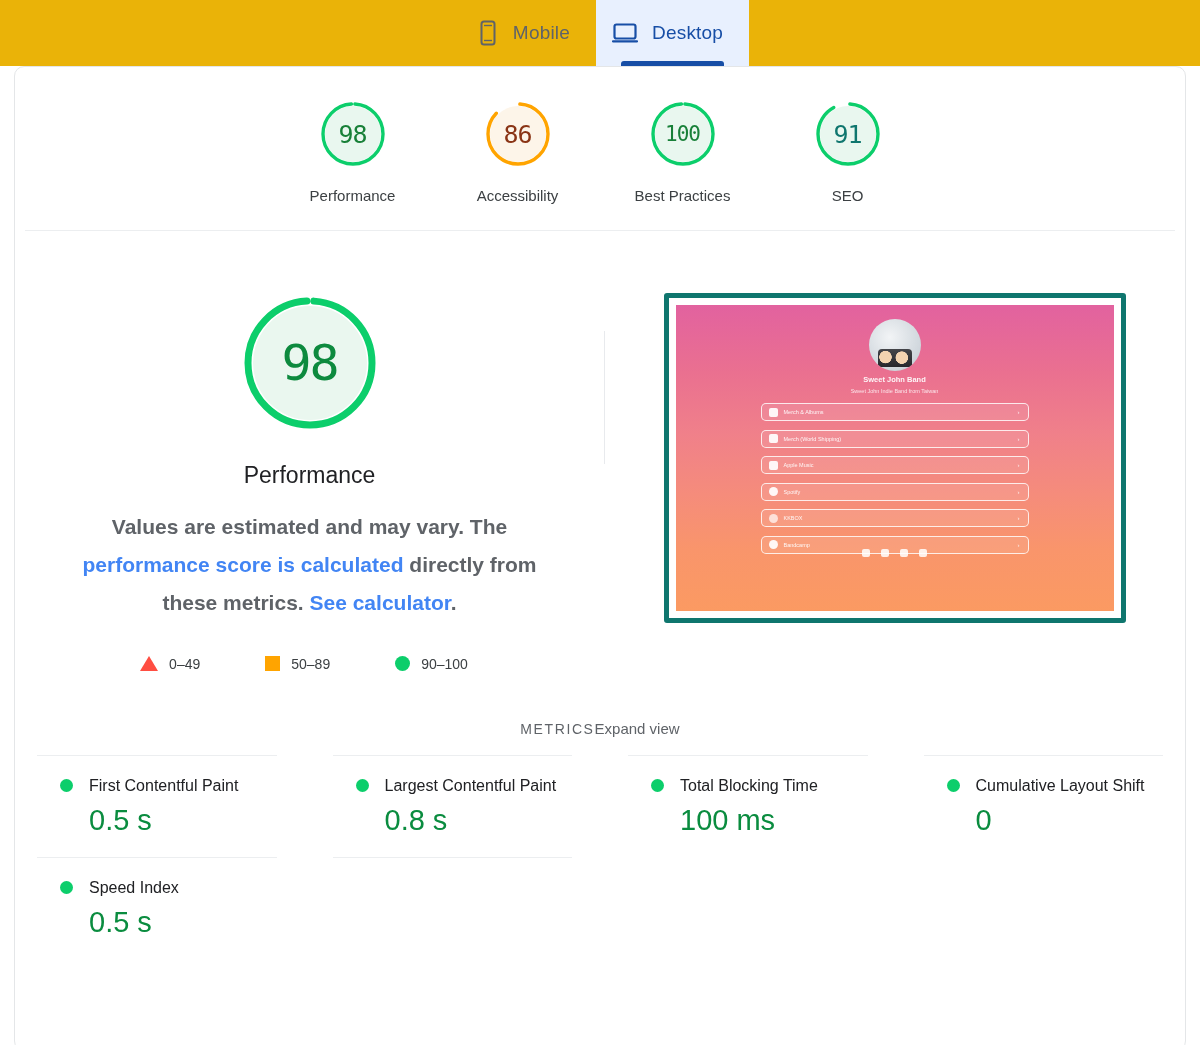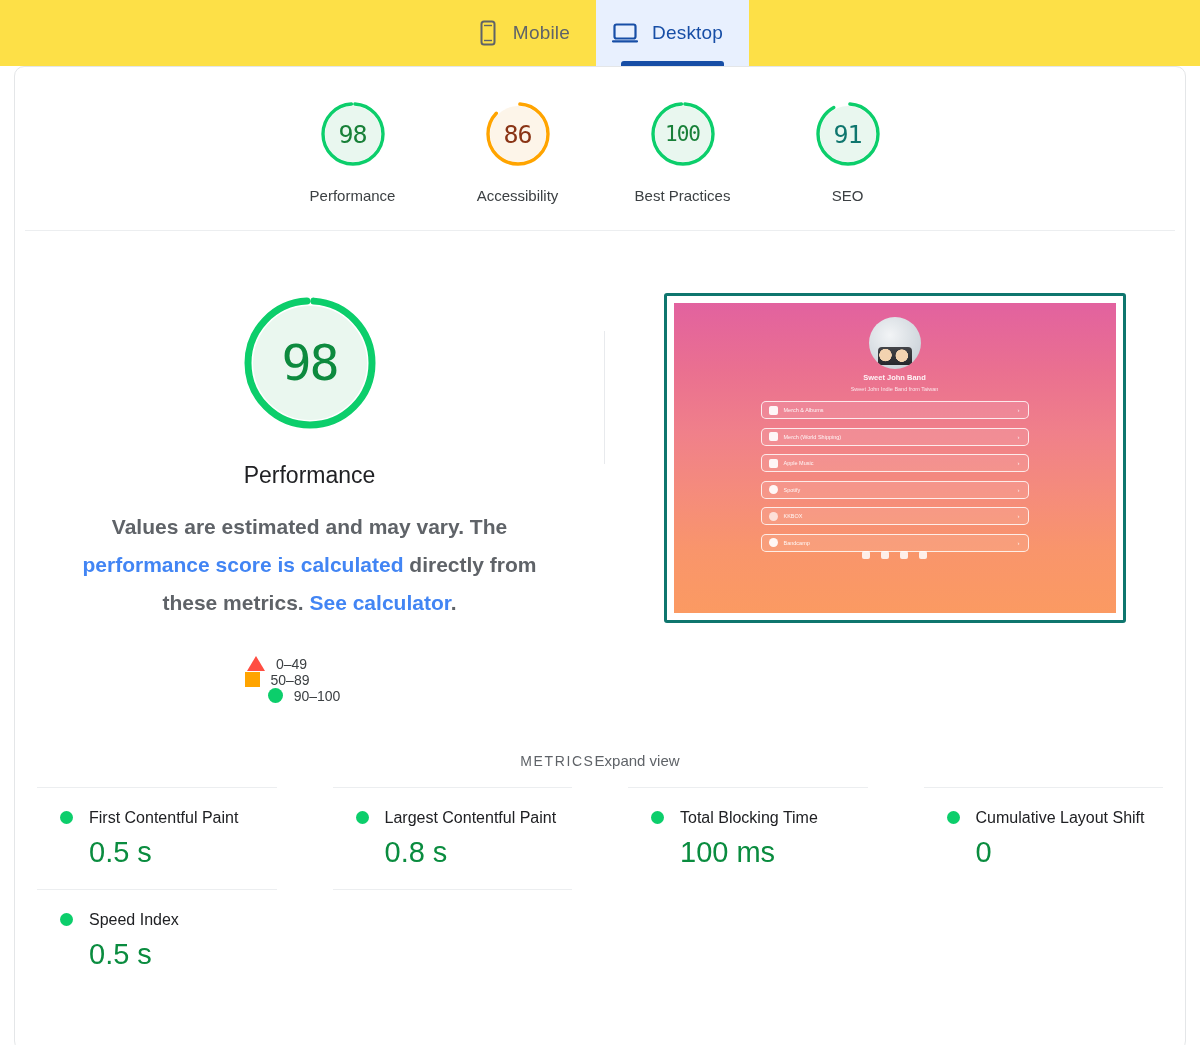--- a/index.html
+++ b/index.html
@@ -11,21 +11,21 @@
     -webkit-font-smoothing: antialiased;
     overflow: hidden;
   }
 
   
   .tabstrip {
     height: 66px;
     display: flex;
     align-items: stretch;
     justify-content: center;
-    background: #fde047;
+    background: #eab308;
     position: relative;
   }
   .tab {
     display: flex;
     align-items: center;
     gap: 14px;
     padding: 0 26px;
     cursor: pointer;
     position: relative;
     color: #5f6368;
@@ -134,21 +134,20 @@
   }
   .hero-desc a { color: #4285f4; text-decoration: none; cursor: pointer; }
 
   .legend {
     margin-top: 33px;
     display: flex;
     align-items: center;
     gap: 0;
     font-size: 14px;
     color: #3c4043;
-    flex-direction: column;
   }
   .legend-item { display:flex; align-items:center; gap:11px; margin-right:65px; }
   .legend-item:last-child { margin-right: 11px; }
   .sw-tri {
     width: 0; height: 0;
     border-left: 9px solid transparent;
     border-right: 9px solid transparent;
     border-bottom: 15px solid #ff4e42;
   }
   .sw-sq { width: 15px; height: 15px; background: #ffa400; }
@@ -165,21 +164,21 @@
   .hero-right {
     flex: 1;
     display: flex;
     justify-content: center;
     padding-top: 0;
   }
   .thumb-frame {
     width: 462px;
     height: 330px;
     background: #fff;
-    border: 3px solid #0f766e;
+    border: 5px solid #0f766e;
     border-radius: 3px;
     padding: 7px;
   }
   .thumb {
     width: 100%; height: 100%;
     background: linear-gradient(180deg,#e2629f 0%, #ea7090 22%, #f0808a 42%, #f58c7b 62%, #f9956b 80%, #fb9a62 100%);
     position: relative;
     overflow: hidden;
     filter: blur(.4px);
   }

